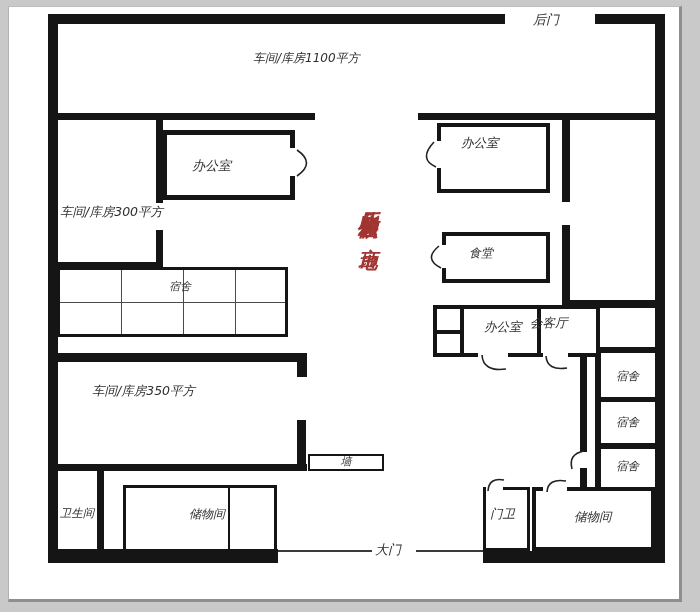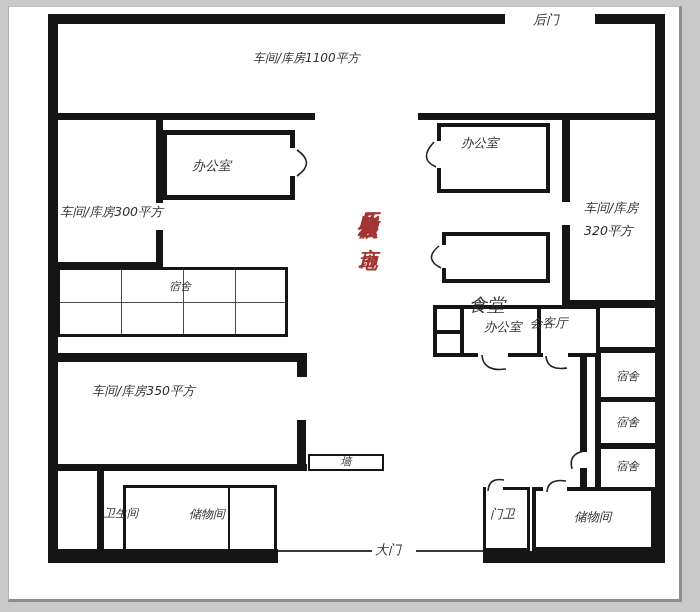--- a/index.html
+++ b/index.html
@@ -102,32 +102,28 @@
     <path d="M584 451 Q568 454 572 469" stroke="#222" fill="none" stroke-width="1.6"></path>
     <path d="M488 491 Q489 477 504 480" stroke="#222" fill="none" stroke-width="1.6"></path>
     <path d="M547 492 Q548 478 566 481" stroke="#222" fill="none" stroke-width="1.6"></path>
   </svg>
 
   <div class="label" style="left:533px;top:13px;font-size:13px;">后门</div>
   <div class="label" style="left:253px;top:52px;font-size:12px;">车间/库房1100平方</div>
   <div class="label" style="left:60px;top:205px;font-size:12.5px;">车间/库房300平方</div>
   <div class="label" style="left:192px;top:159px;font-size:13px;">办公室</div>
   <div class="label" style="left:461px;top:136px;font-size:12.5px;">办公室</div>
-  <div class="label" style="left:469px;top:247px;font-size:18px;margin-top:48px;">食堂</div>
-  <div class="label" style="left:584px;top:196px;font-size:12.5px;line-height:23px;">
-    <div>车间/库房</div>
-    <div>320平方</div>
-  </div>
+  <div class="label" style="left:469px;top:247px;font-size:12px;">食堂</div>
   <div class="label" style="left:169px;top:281px;font-size:11px;">宿舍</div>
   <div class="label" style="left:92px;top:384px;font-size:12.5px;">车间/库房350平方</div>
   <div class="label" style="left:484px;top:320px;font-size:12.5px;">办公室</div>
   <div class="label" style="left:530px;top:316px;font-size:12.5px;">会客厅</div>
   <div class="label" style="left:616px;top:370px;font-size:11.5px;">宿舍</div>
   <div class="label" style="left:616px;top:416px;font-size:11.5px;">宿舍</div>
   <div class="label" style="left:616px;top:460px;font-size:11.5px;">宿舍</div>
   <div class="label center" style="left:308px;top:456px;width:76px;font-size:11px;">墙</div>
-  <div class="label center" style="left:56px;top:507px;width:42px;font-size:11.5px;margin-left:44px;">卫生间</div>
+  <div class="label center" style="left:56px;top:507px;width:42px;font-size:11.5px;">卫生间</div>
   <div class="label" style="left:189px;top:508px;font-size:12px;">储物间</div>
   <div class="label" style="left:490px;top:507px;font-size:12.5px;">门卫</div>
   <div class="label" style="left:574px;top:510px;font-size:12.5px;">储物间</div>
   <div class="label" style="left:375px;top:543px;font-size:13px;">大门</div>
   <div id="red-note">此厂房总供面积5亩地</div>
 </div>
 
 </body></html>

